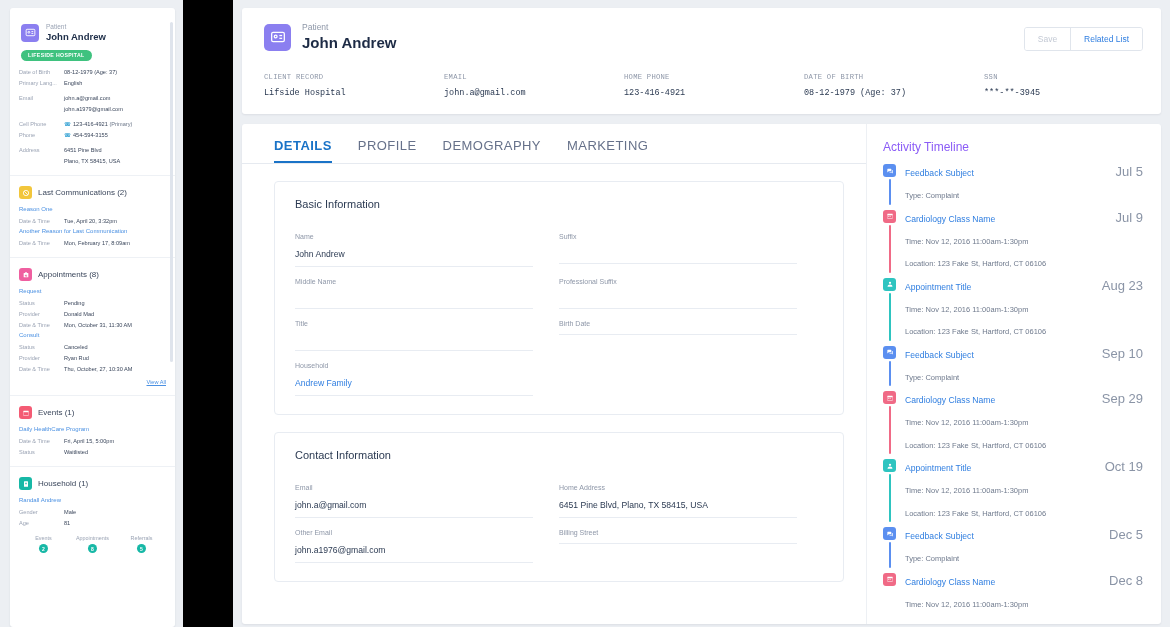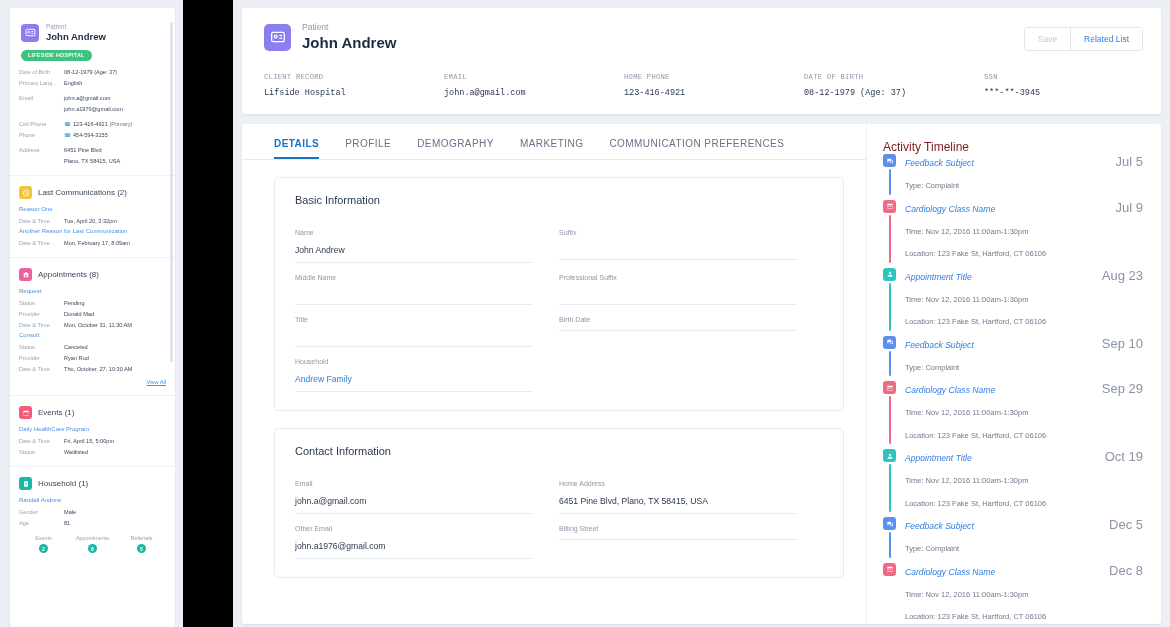--- a/index.html
+++ b/index.html
@@ -98,47 +98,47 @@
   .hdr-fields { display: flex; margin-top: 20px; }
   .hdr-fields > div { flex: 0 0 180px; font-family: Liberation Mono, monospace; }
   .hf-label { font-size: 7.2px; color: #8e97a8; letter-spacing: .25px; line-height: 11px; }
   .hf-value { font-size: 8.5px; color: #2b3a52; line-height: 14px; margin-top: 3px; }
 
   .body-row { display: flex; margin-top: 10px; background: #fff; border-radius: 3px; box-shadow: 0 1px 2px rgba(30,40,60,.08); height: 500px; overflow: hidden; }
   .left-col { width: 625px; flex: 0 0 625px; border-right: 1px solid #edf0f4; }
   .right-col { flex: 1; padding: 16px 14px 0 16px; }
 
   .tabs { display: flex; padding: 0 0 0 32px; border-bottom: 1px solid #e6eaf0; }
-  .tab { font-size: 10px; color: #66718a; letter-spacing: .45px; padding: 14px 0 8px; margin-right: 26px; cursor: pointer; border-bottom: 2px solid transparent; }
+  .tab { font-size: 13px; color: #66718a; letter-spacing: .45px; padding: 14px 0 8px; margin-right: 26px; cursor: pointer; border-bottom: 2px solid transparent; }
   .tab.active { color: #1a73c7; border-bottom-color: #1a73c7; font-weight: 600; }
 
   .card {
     margin: 17px 22px 0 32px; border: 1px solid #e8ecf2; border-radius: 4px;
     padding: 16px 20px 18px 20px;
   }
   .card-title { font-size: 11px; color: #2b3a52; margin-bottom: 12px; }
   .fgrid { display: flex; flex-wrap: wrap; }
   .fld { width: 50%; padding-right: 26px; margin-top: 9px; }
   .fld .flabel { font-size: 7px; color: #8e97a8; line-height: 12px; }
   .fld .fvalue { font-size: 8.6px; color: #2b3a52; line-height: 16px; min-height: 16px; padding-top: 3px; }
   .fld .fvalue.link { color: #2f7ee0; }
   .fld .underline { border-bottom: 1px solid #e8ecf2; margin-top: 4px; }
 
   
-  .tl-title { font-size: 12px; color: #7f1d1d; }
+  .tl-title { font-size: 12px; color: #8b5cf6; margin-bottom: 10px; }
   .tl-item { display: flex; position: relative; padding-bottom: 8px; }
   .tl-gutter { width: 22px; flex: 0 0 22px; position: relative; }
   .tl-ico {
     width: 13px; height: 13px; border-radius: 3px;
     display: flex; align-items: center; justify-content: center;
   }
   .tl-bar { position: absolute; left: 6px; top: 15px; bottom: -3px; width: 1.6px; border-radius: 1px; }
   .tl-body { flex: 1; padding-right: 4px; }
   .tl-head { display: flex; justify-content: space-between; align-items: baseline; }
-  .tl-subject { font-size: 8.6px; color: #2f7ee0; cursor: pointer; font-style: italic; }
+  .tl-subject { font-size: 8.6px; color: #2f7ee0; cursor: pointer; }
   .tl-date { font-size: 13px; color: #8a94a6; white-space: nowrap; padding-left: 6px; }
   .tl-meta { font-size: 7.5px; color: #6f7a8d; line-height: 11.5px; margin-top: 11px; }
 </style>
 </head>
 <body>
 
 <div class="page">
 
   <div class="sidebar">
     <div class="sb-card">
@@ -386,21 +386,20 @@
     </div>
 
     <div class="body-row">
 
       <div class="left-col">
         <div class="tabs">
           <div class="tab active">DETAILS</div>
           <div class="tab">PROFILE</div>
           <div class="tab">DEMOGRAPHY</div>
           <div class="tab">MARKETING</div>
-          <div class="tab">COMMUNICATION PREFERENCES</div>
         </div>
 
         <div class="card">
           <div class="card-title">Basic Information</div>
           <div class="fgrid">
             <div class="fld">
               <div class="flabel">Name</div>
               <div class="fvalue">John Andrew</div>
               <div class="underline"></div>
             </div>

